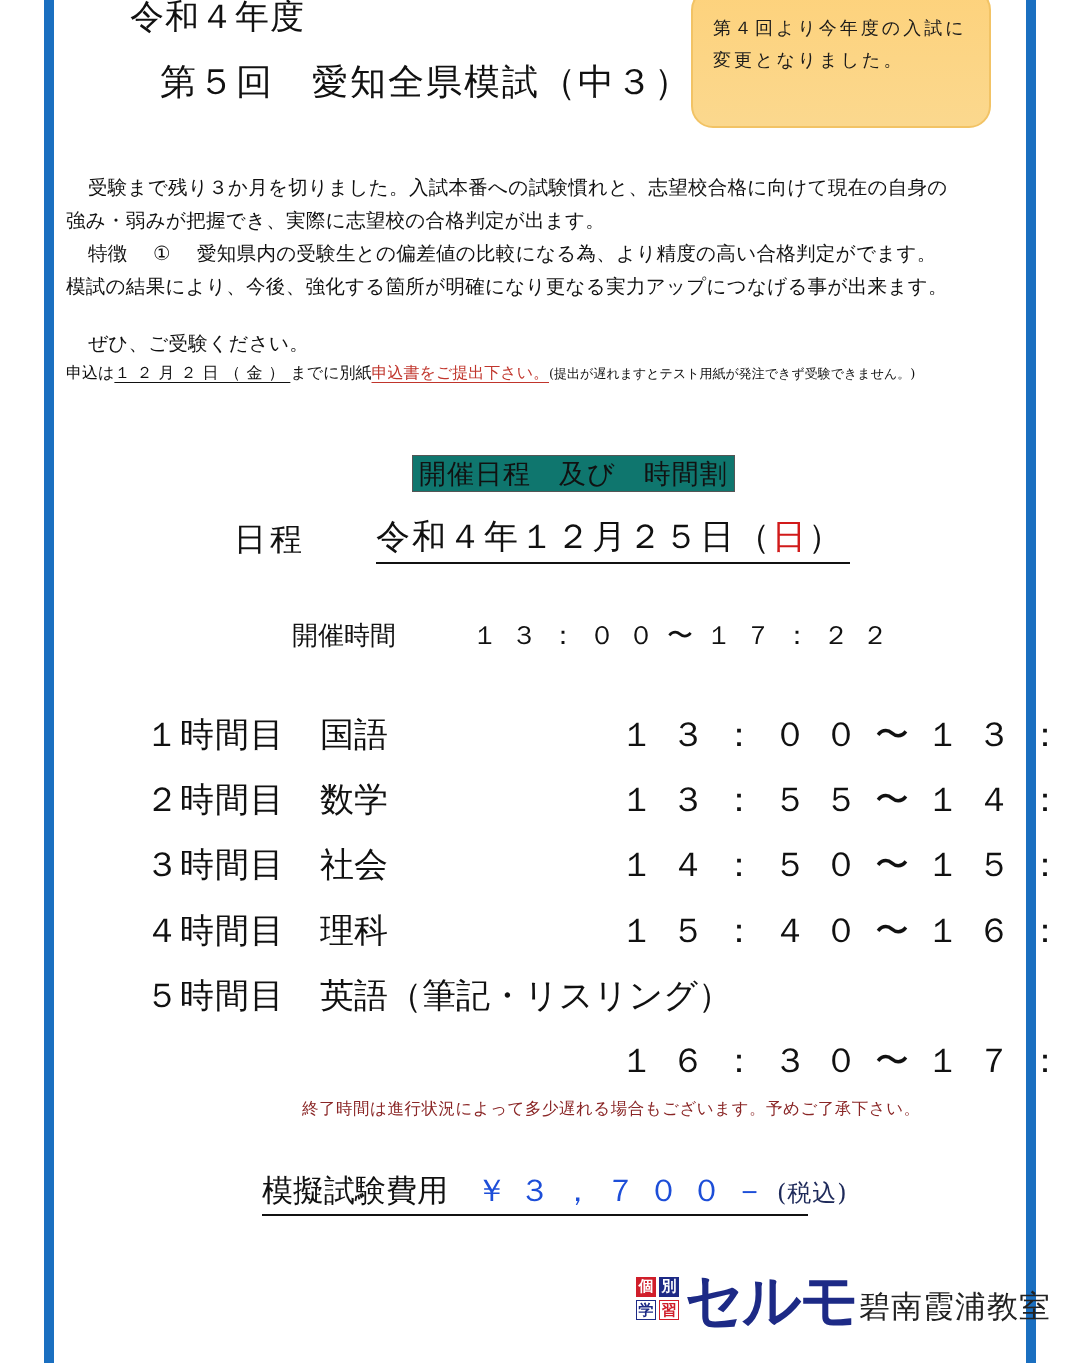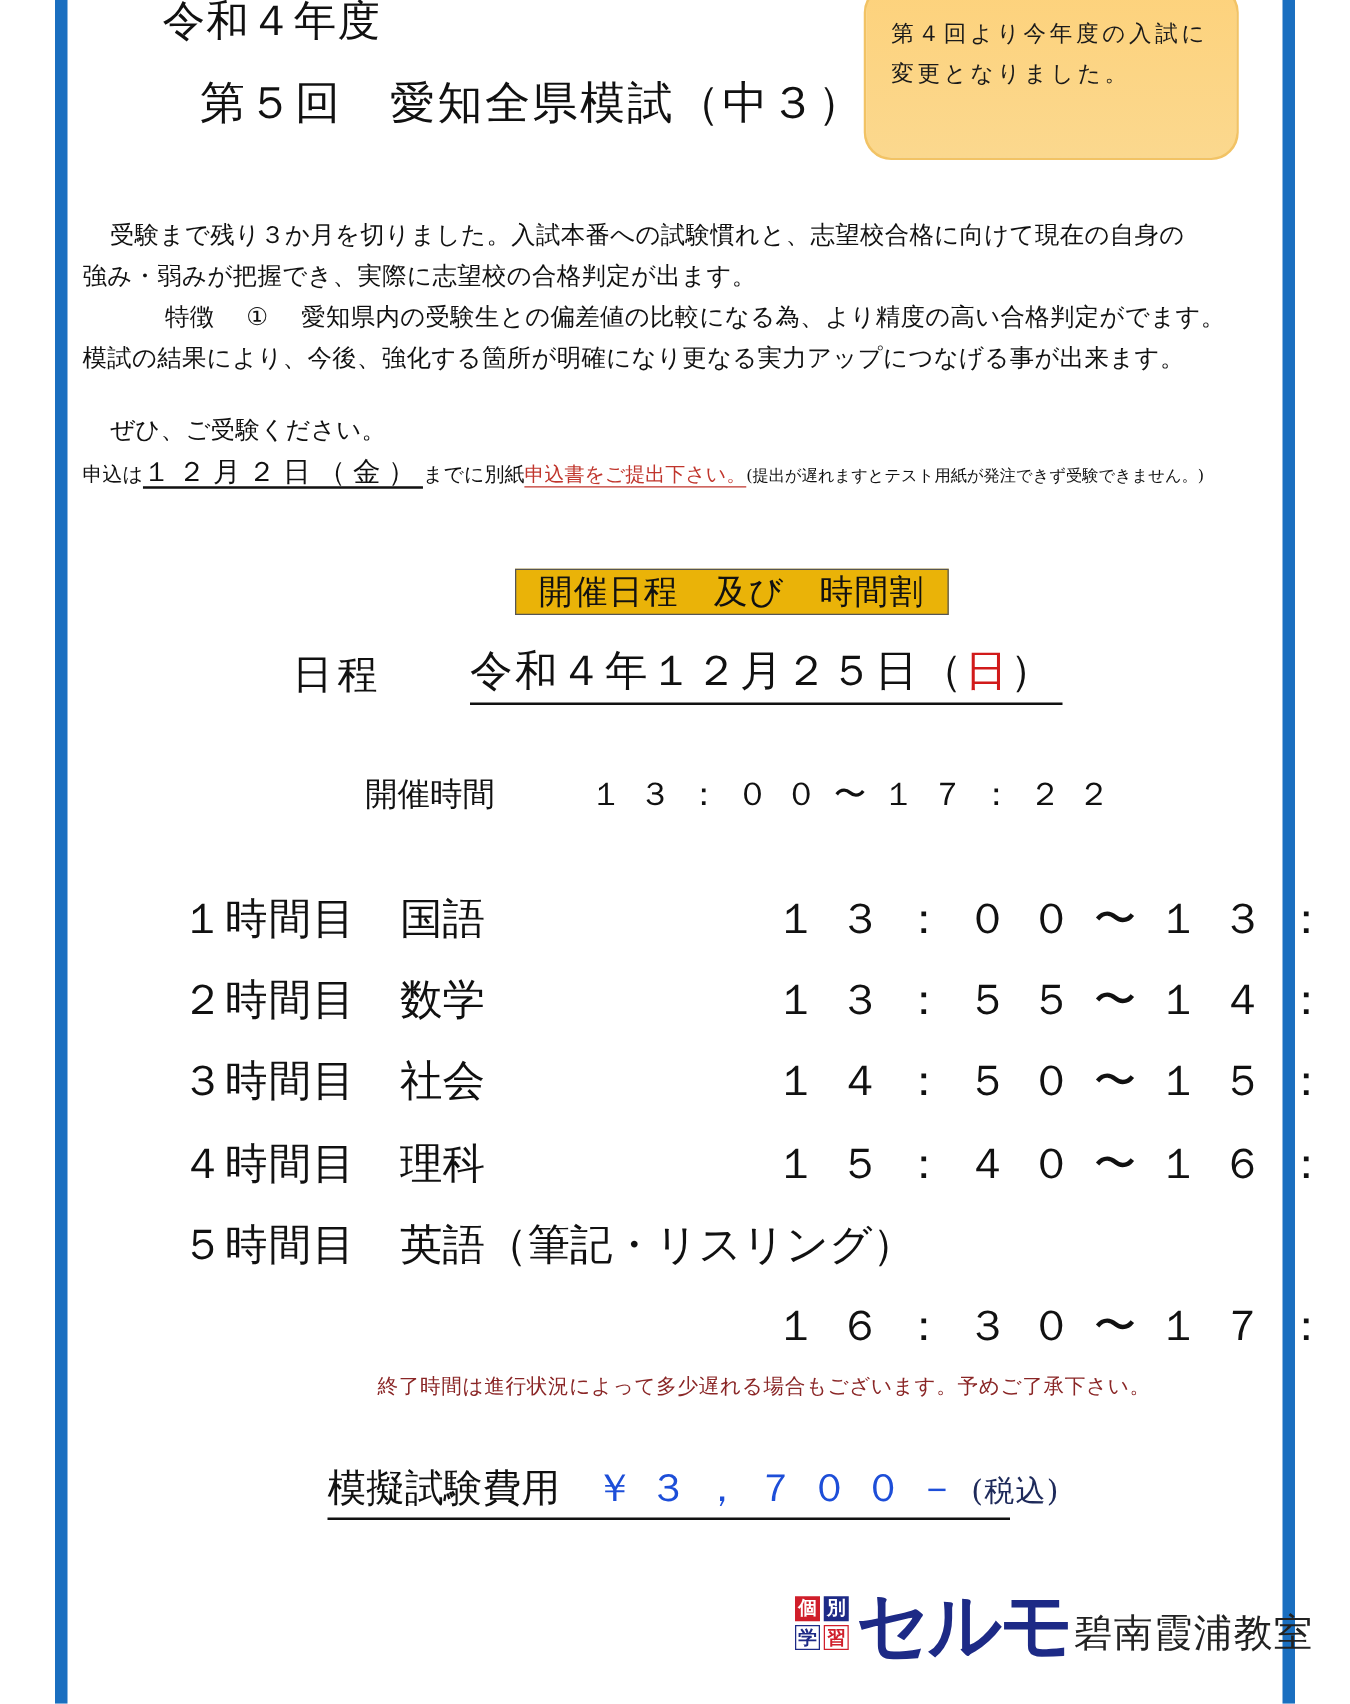--- a/index.html
+++ b/index.html
@@ -30,32 +30,32 @@
       padding: 22px 18px 0 20px;
       font-size: 18px; line-height: 32px; letter-spacing: 3px;
       color: #1a1a1a;
     }
     .notice-box div { white-space: nowrap; }
 
     .intro { left: 66px; top: 147px; font-size: 19.5px; line-height: 33px; letter-spacing: 0.3px; }
     .intro .line { white-space: nowrap; }
     .indent1 { padding-left: 22px; margin-top: 24px; }
     .indent-feature { padding-left: 22px; }
-    .feature-label { display: inline-block; width: 65px; margin-left: 44px; }
+    .feature-label { display: inline-block; width: 65px; }
     .feature-num { display: inline-block; width: 44px; }
     .indent-feature2 { padding-left: 87px; }
 
     .deadline { left: 66px; top: 363px; font-size: 16px; }
-    .deadline .big { font-size: 22px; letter-spacing: 6px; text-decoration: underline; text-underline-offset: 4px; }
+    .deadline .big { font-size: 16px; letter-spacing: 6px; text-decoration: underline; text-underline-offset: 4px; }
     .deadline .red { color: #c0352c; text-decoration: underline; text-underline-offset: 4px; }
     .deadline .small { font-size: 13px; }
 
     .schedule-heading {
-      left: 412px; top: 455px; height: 37px; padding: 0 18px;
-      background: #eab308; border: 1px solid #555;
+      left: 412px; top: 455px; height: 37px; padding: 0 6px;
+      background: #0f766e; border: 1px solid #555;
       font-family: "DejaVu Sans", "Liberation Sans", sans-serif;
       font-size: 27px; line-height: 35px; letter-spacing: 1px;
     }
 
     .date-label { left: 234px; top: 518px; font-size: 32px; font-family: "DejaVu Sans", "Liberation Sans", sans-serif; letter-spacing: 4px; }
     .date-value {
       left: 376px; top: 514px; width: 474px; font-size: 34px; letter-spacing: 2px;
       border-bottom: 2px solid #111; padding-bottom: 2px;
     }
     .date-value .red { color: #d11a1a; }

